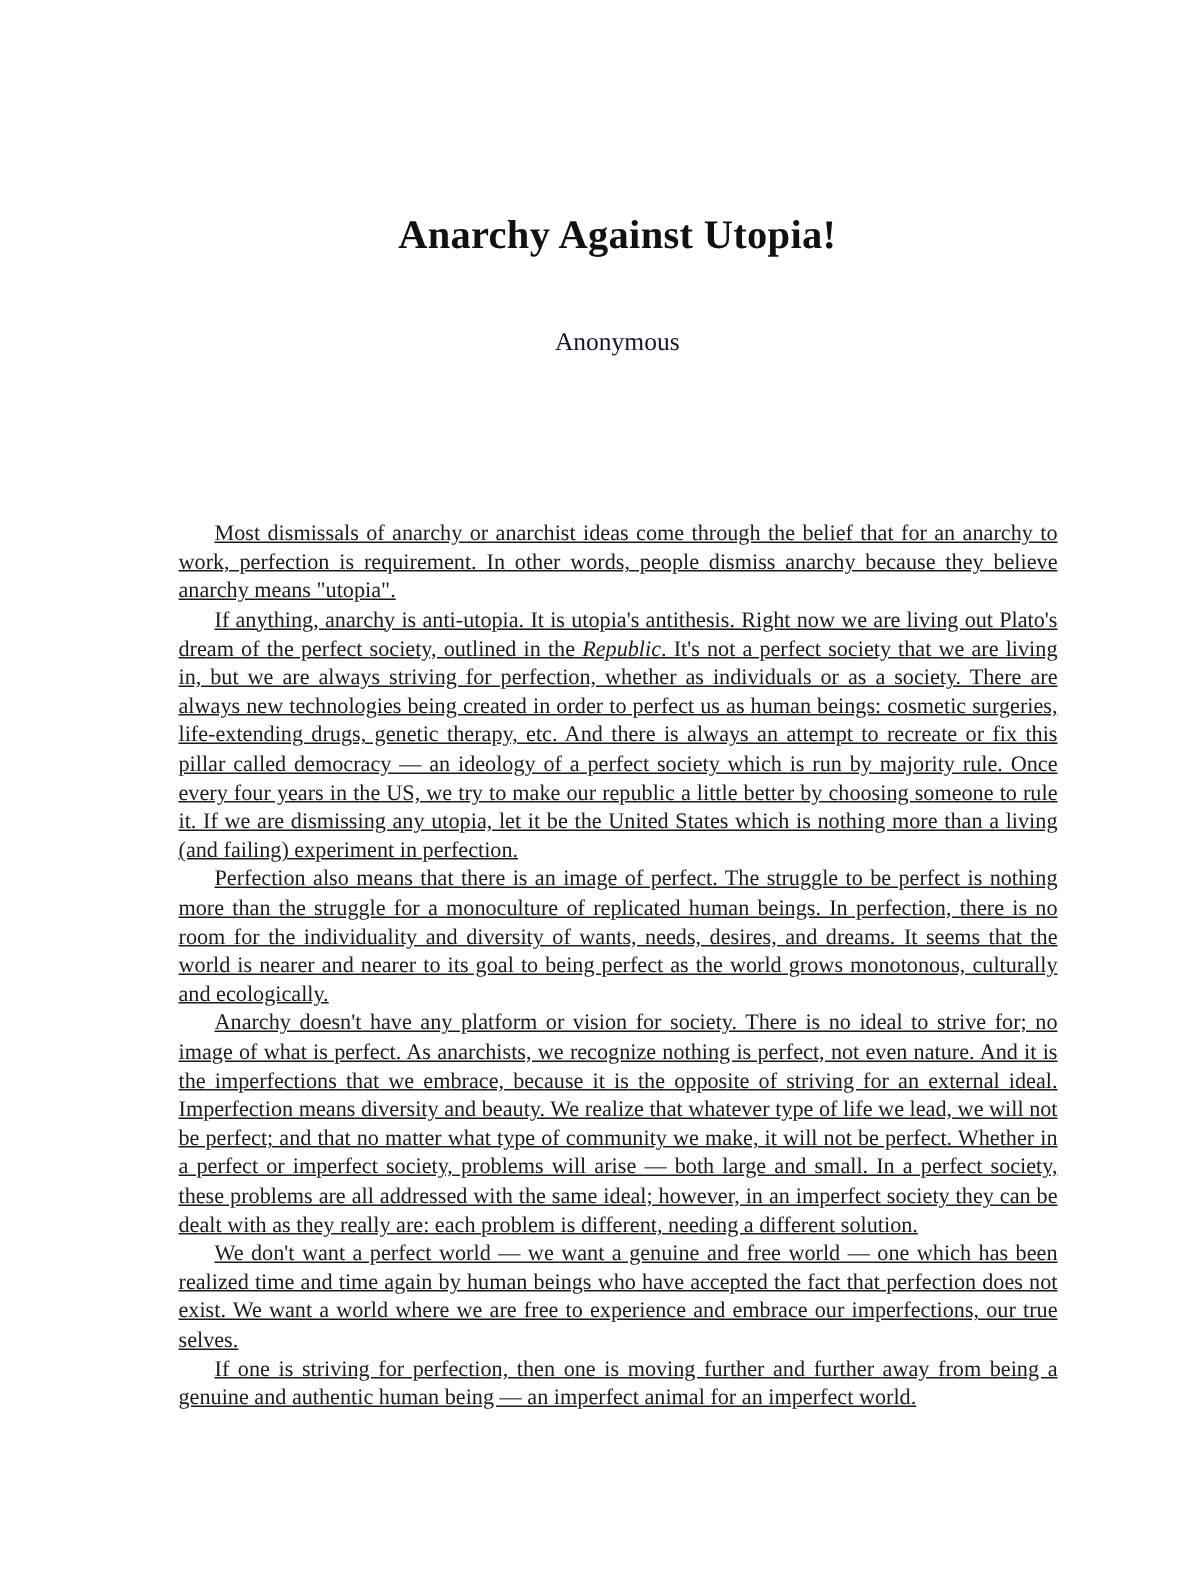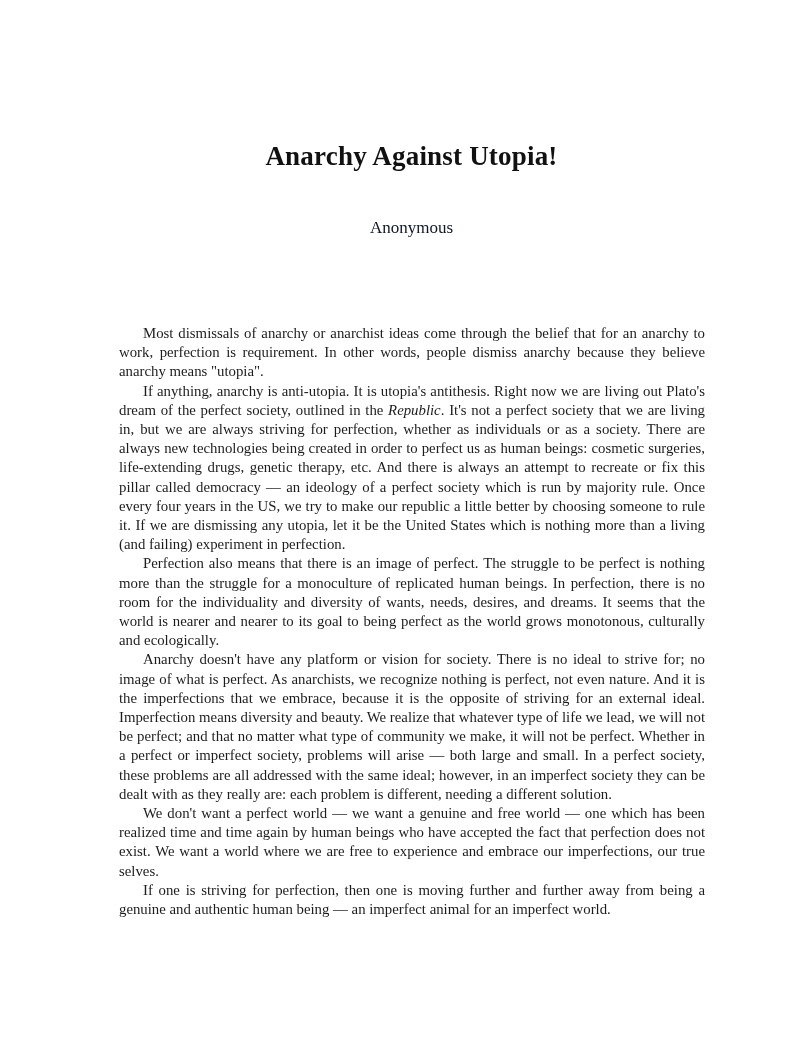--- a/index.html
+++ b/index.html
@@ -33,27 +33,28 @@
     position: absolute;
     top: 218px;
     left: 0;
     width: 100%;
     text-align: center;
     font-size: 17px;
     color: #0f172a;
   }
   .body-text {
     position: absolute;
-    top: 324px;
+    top: 347px;
     left: 107px;
     width: 586px;
     font-size: 14.8px;
     line-height: 19.2px;
     text-align: justify;
     color: #1c1c1c;
+    text-decoration: underline;
   }
   .para {
     margin: 0;
     text-indent: 24px;
   }
 </style>
 </head>
 <body>
 
 <div class="page">

